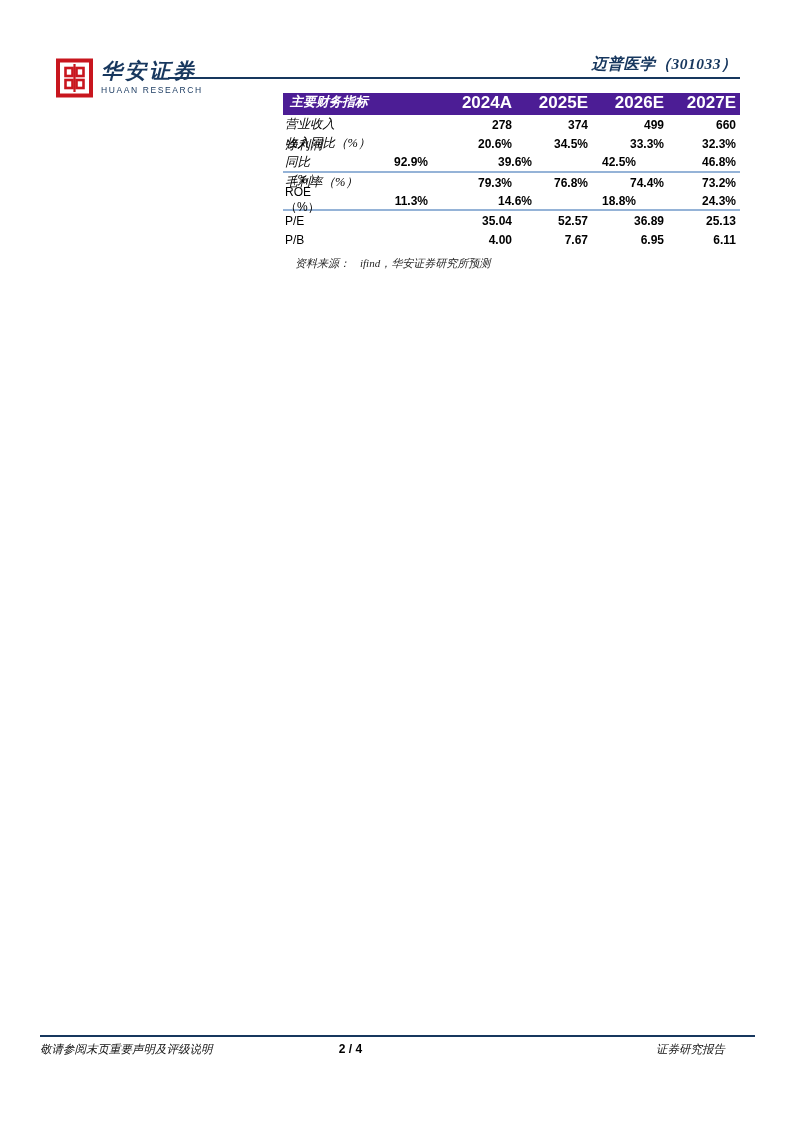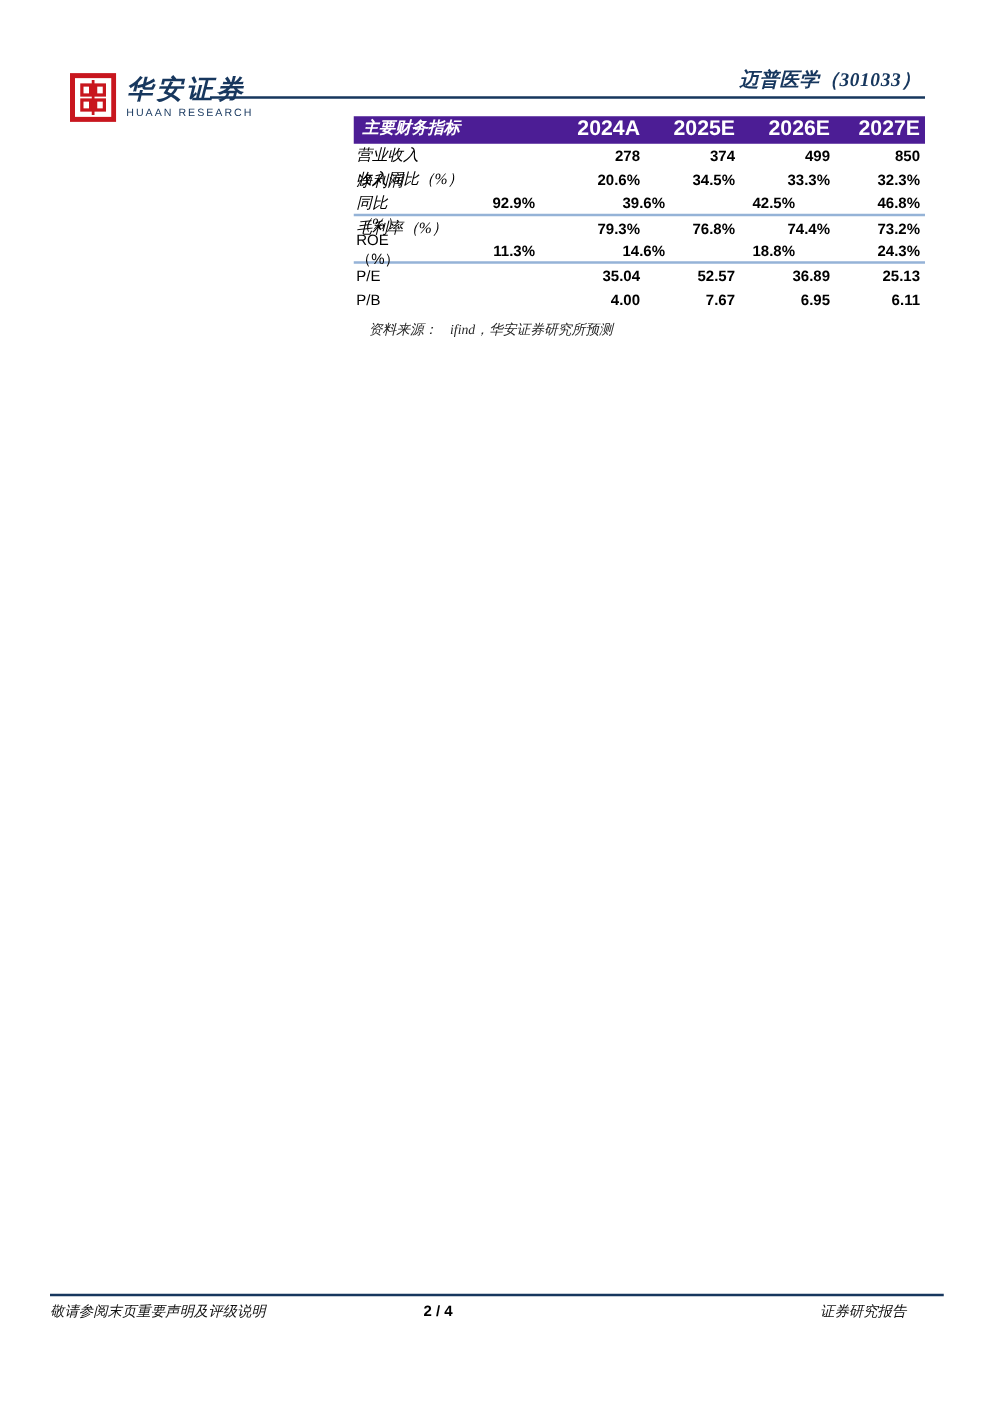--- a/index.html
+++ b/index.html
@@ -77,21 +77,21 @@
     <span class="col">2025E</span>
     <span class="col">2026E</span>
     <span class="col last">2027E</span>
   </div>
 
   <div class="trow">
     <span class="lbl kai">营业收入</span>
     <span class="col">278</span>
     <span class="col">374</span>
     <span class="col">499</span>
-    <span class="col last">850</span>
+    <span class="col last">660</span>
   </div>
 
   <div class="trow">
     <span class="lbl kai">收入同比（%）</span>
     <span class="col">20.6%</span>
     <span class="col">34.5%</span>
     <span class="col">33.3%</span>
     <span class="col last">32.3%</span>
   </div>
 

